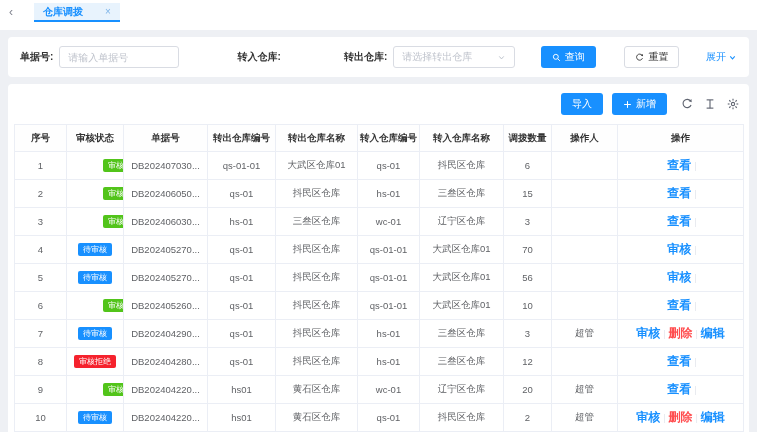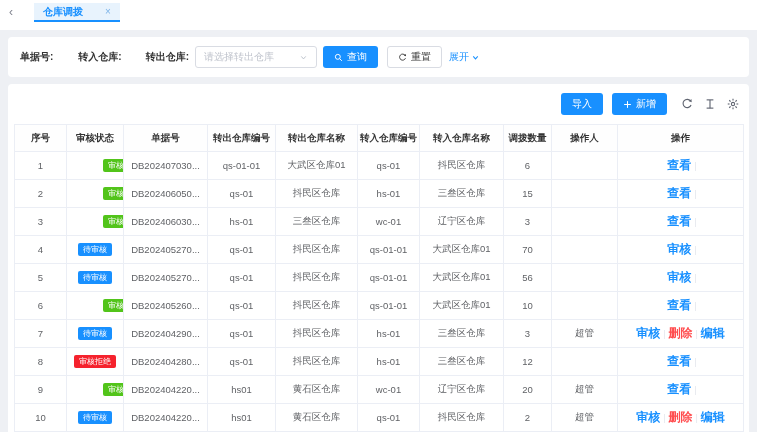--- a/index.html
+++ b/index.html
@@ -9,21 +9,21 @@
 
   
   .tabbar { height:30px; background:#fff; display:flex; align-items:flex-start; padding-top:3px; }
   .tab-back { width:22px; text-align:center; color:#80848f; font-size:12px; line-height:18px; cursor:pointer; }
   .tab { margin-left:12px; height:19px; padding:0 9px; background:#e8f3fd; border-bottom:2px solid var(--primary); display:flex; align-items:center; gap:22px; cursor:pointer; }
   .tab-label { color:var(--primary); font-size:10px; font-weight:700; }
   .tab-close { color:#7fb4e8; font-size:10px; line-height:1; }
 
   
   .card { background:#fff; border-radius:4px; margin:0 8px; }
-  .search-card { margin-top:7px; height:40px; display:flex; align-items:center; padding:0 12px; }
+  .search-card { margin-top:7px; height:40px; display:flex; align-items:center; padding:0 12px;justify-content:space-between; }
   .table-card { margin-top:7px; height:400px; padding:0 6px; }
 
   
   .field { display:flex; align-items:center; }
   .field-label { font-size:10px; color:#333; font-weight:700; margin-right:6px; white-space:nowrap; }
   .text-input { width:120px; height:22px; border:1px solid #d9dce3; border-radius:3px; font-size:10px; padding:0 8px; color:#333; outline:none; font-family:inherit; }
   .text-input::placeholder { color:#bfc3cc; }
   .select { width:122px; height:22px; border:1px solid #d9dce3; border-radius:3px; background:#fff; display:flex; align-items:center; justify-content:space-between; padding:0 8px; cursor:pointer; }
   .select-placeholder { font-size:10px; color:#bfc3cc; }
   .chev { color:#b6bcc6; }
@@ -66,20 +66,21 @@
     <span class="tab-back">‹</span>
     <div class="tab">
       <span class="tab-label">仓库调拨</span>
       <span class="tab-close">×</span>
     </div>
   </div>
 
   <div class="card search-card">
     <div class="field">
       <span class="field-label">单据号:</span>
+      <input class="text-input" type="text" placeholder="请输入单据号" style="">
     </div>
     <div class="gap1"></div>
     <div class="field">
       <span class="field-label">转入仓库:</span>
     </div>
     <div class="gap2"></div>
     <div class="field">
       <span class="field-label">转出仓库:</span>
       <div class="select">
         <span class="select-placeholder">请选择转出仓库</span>

